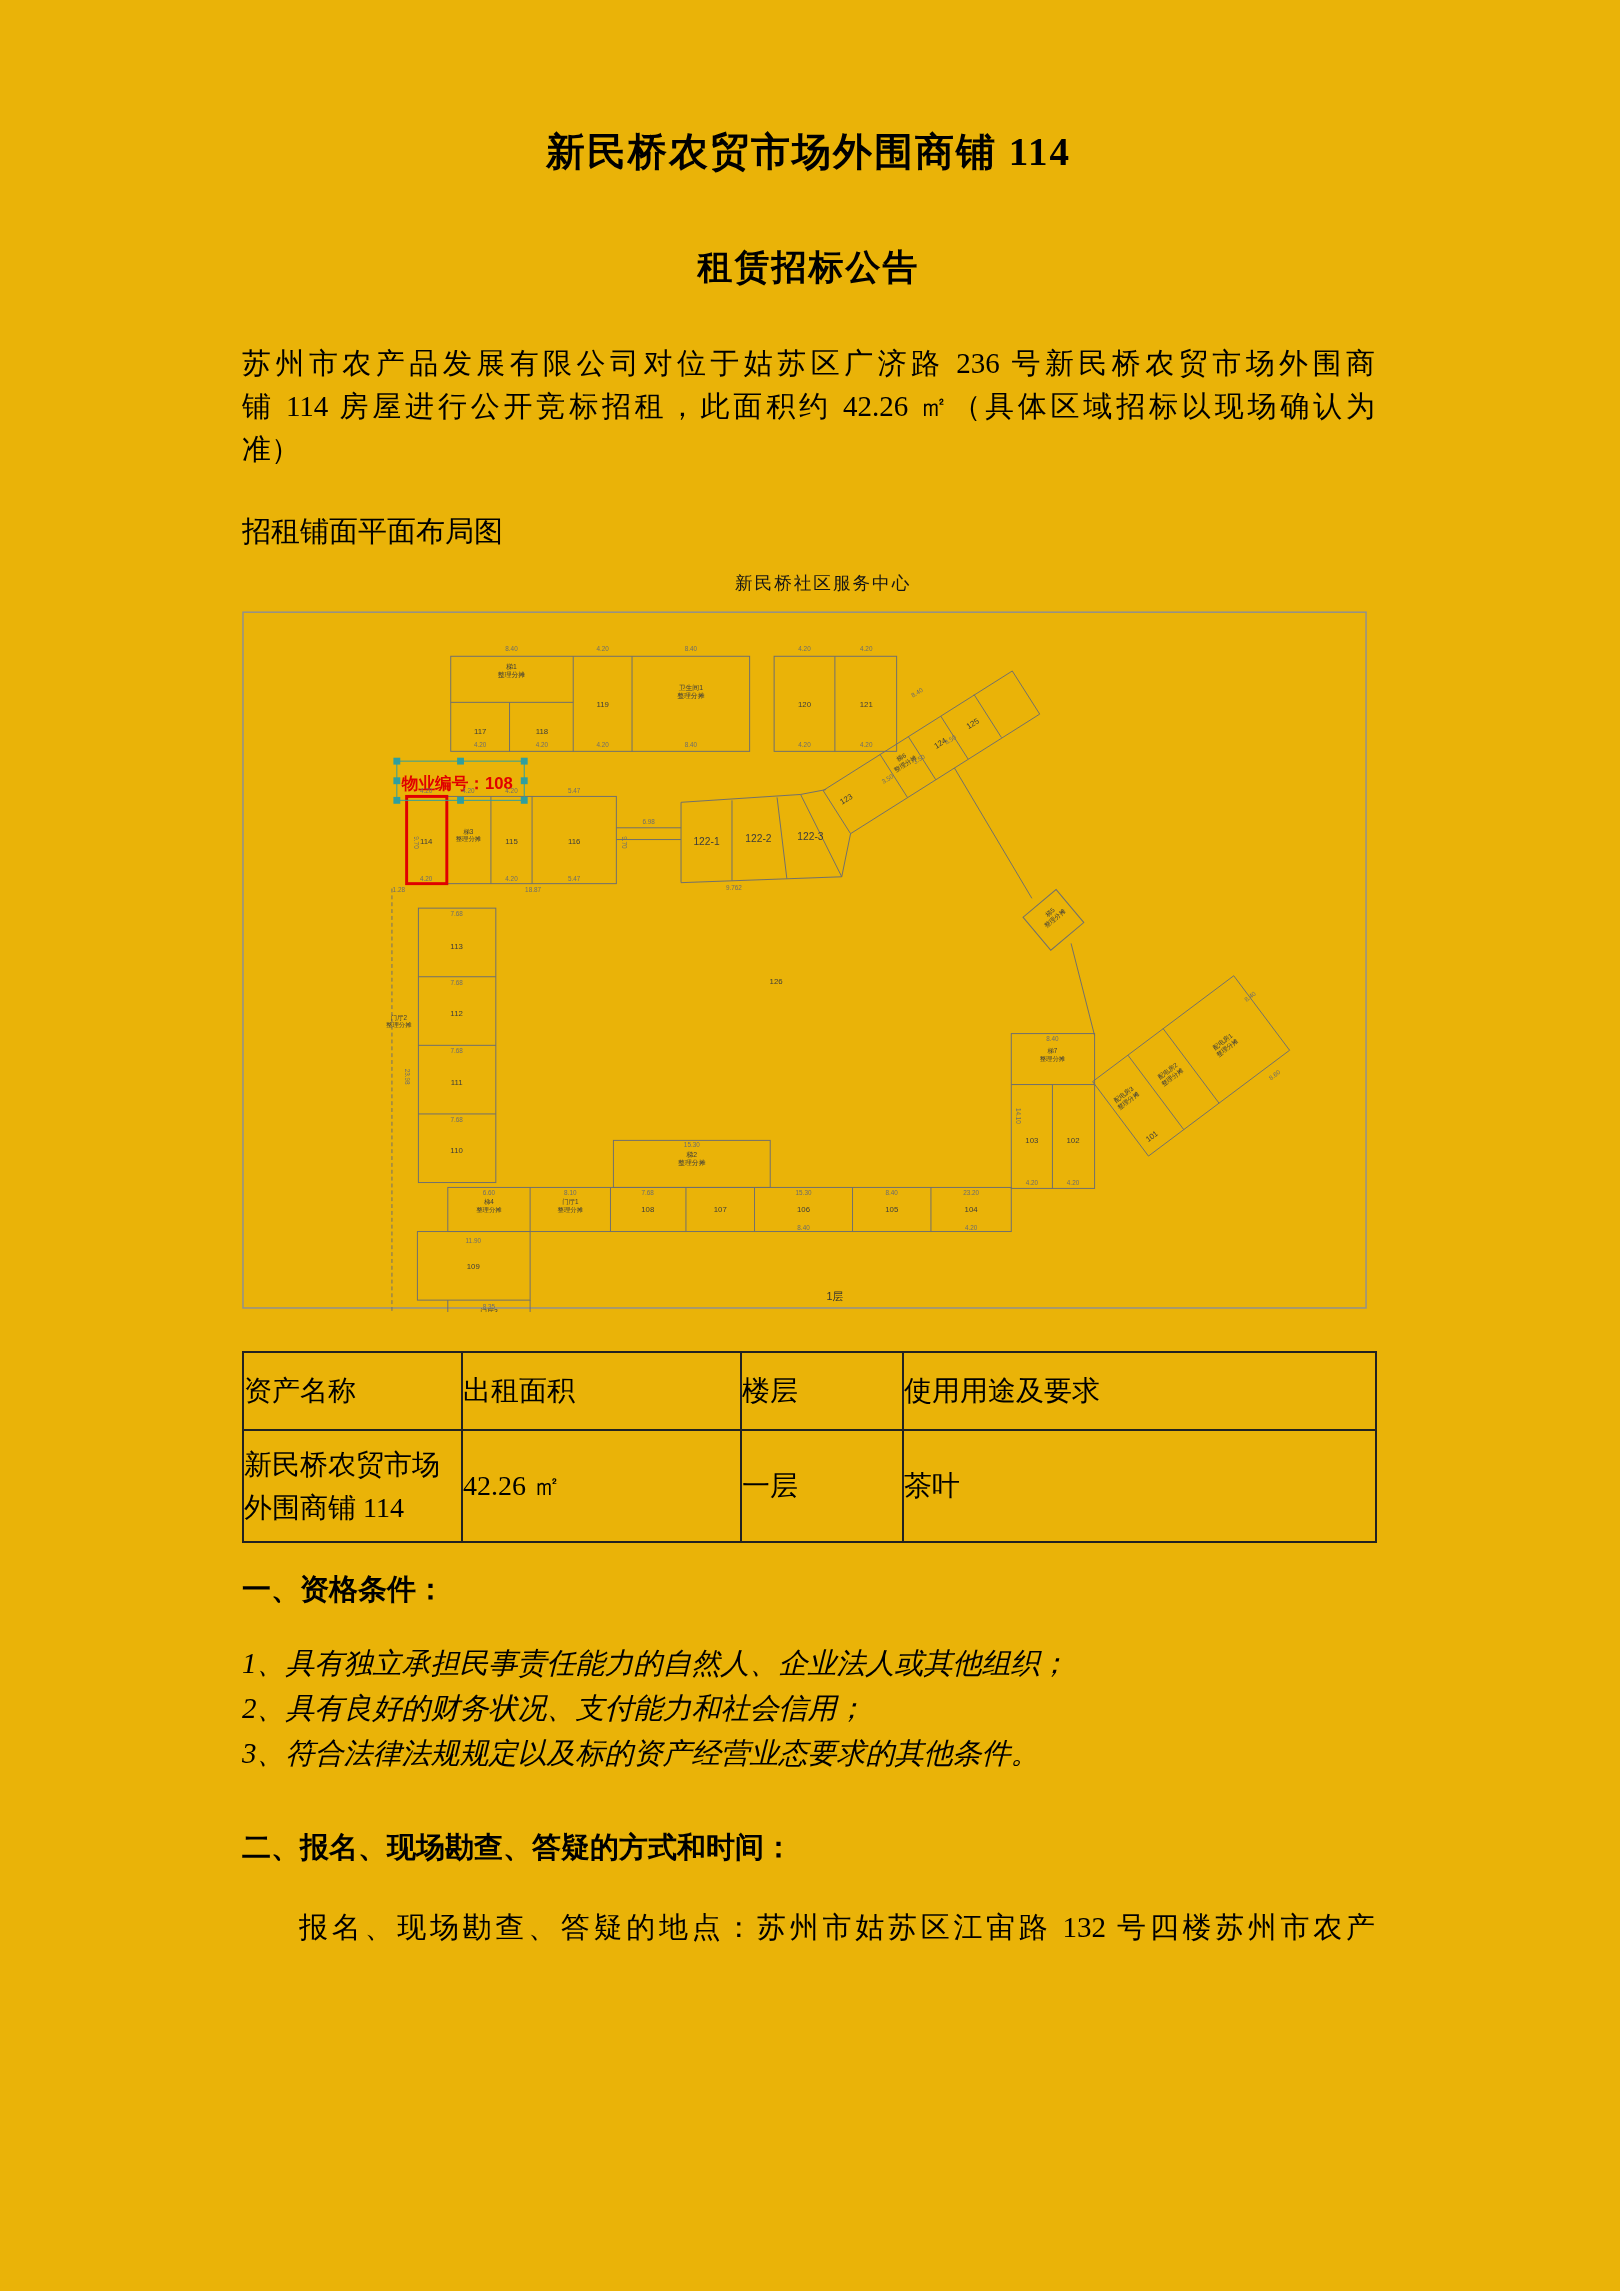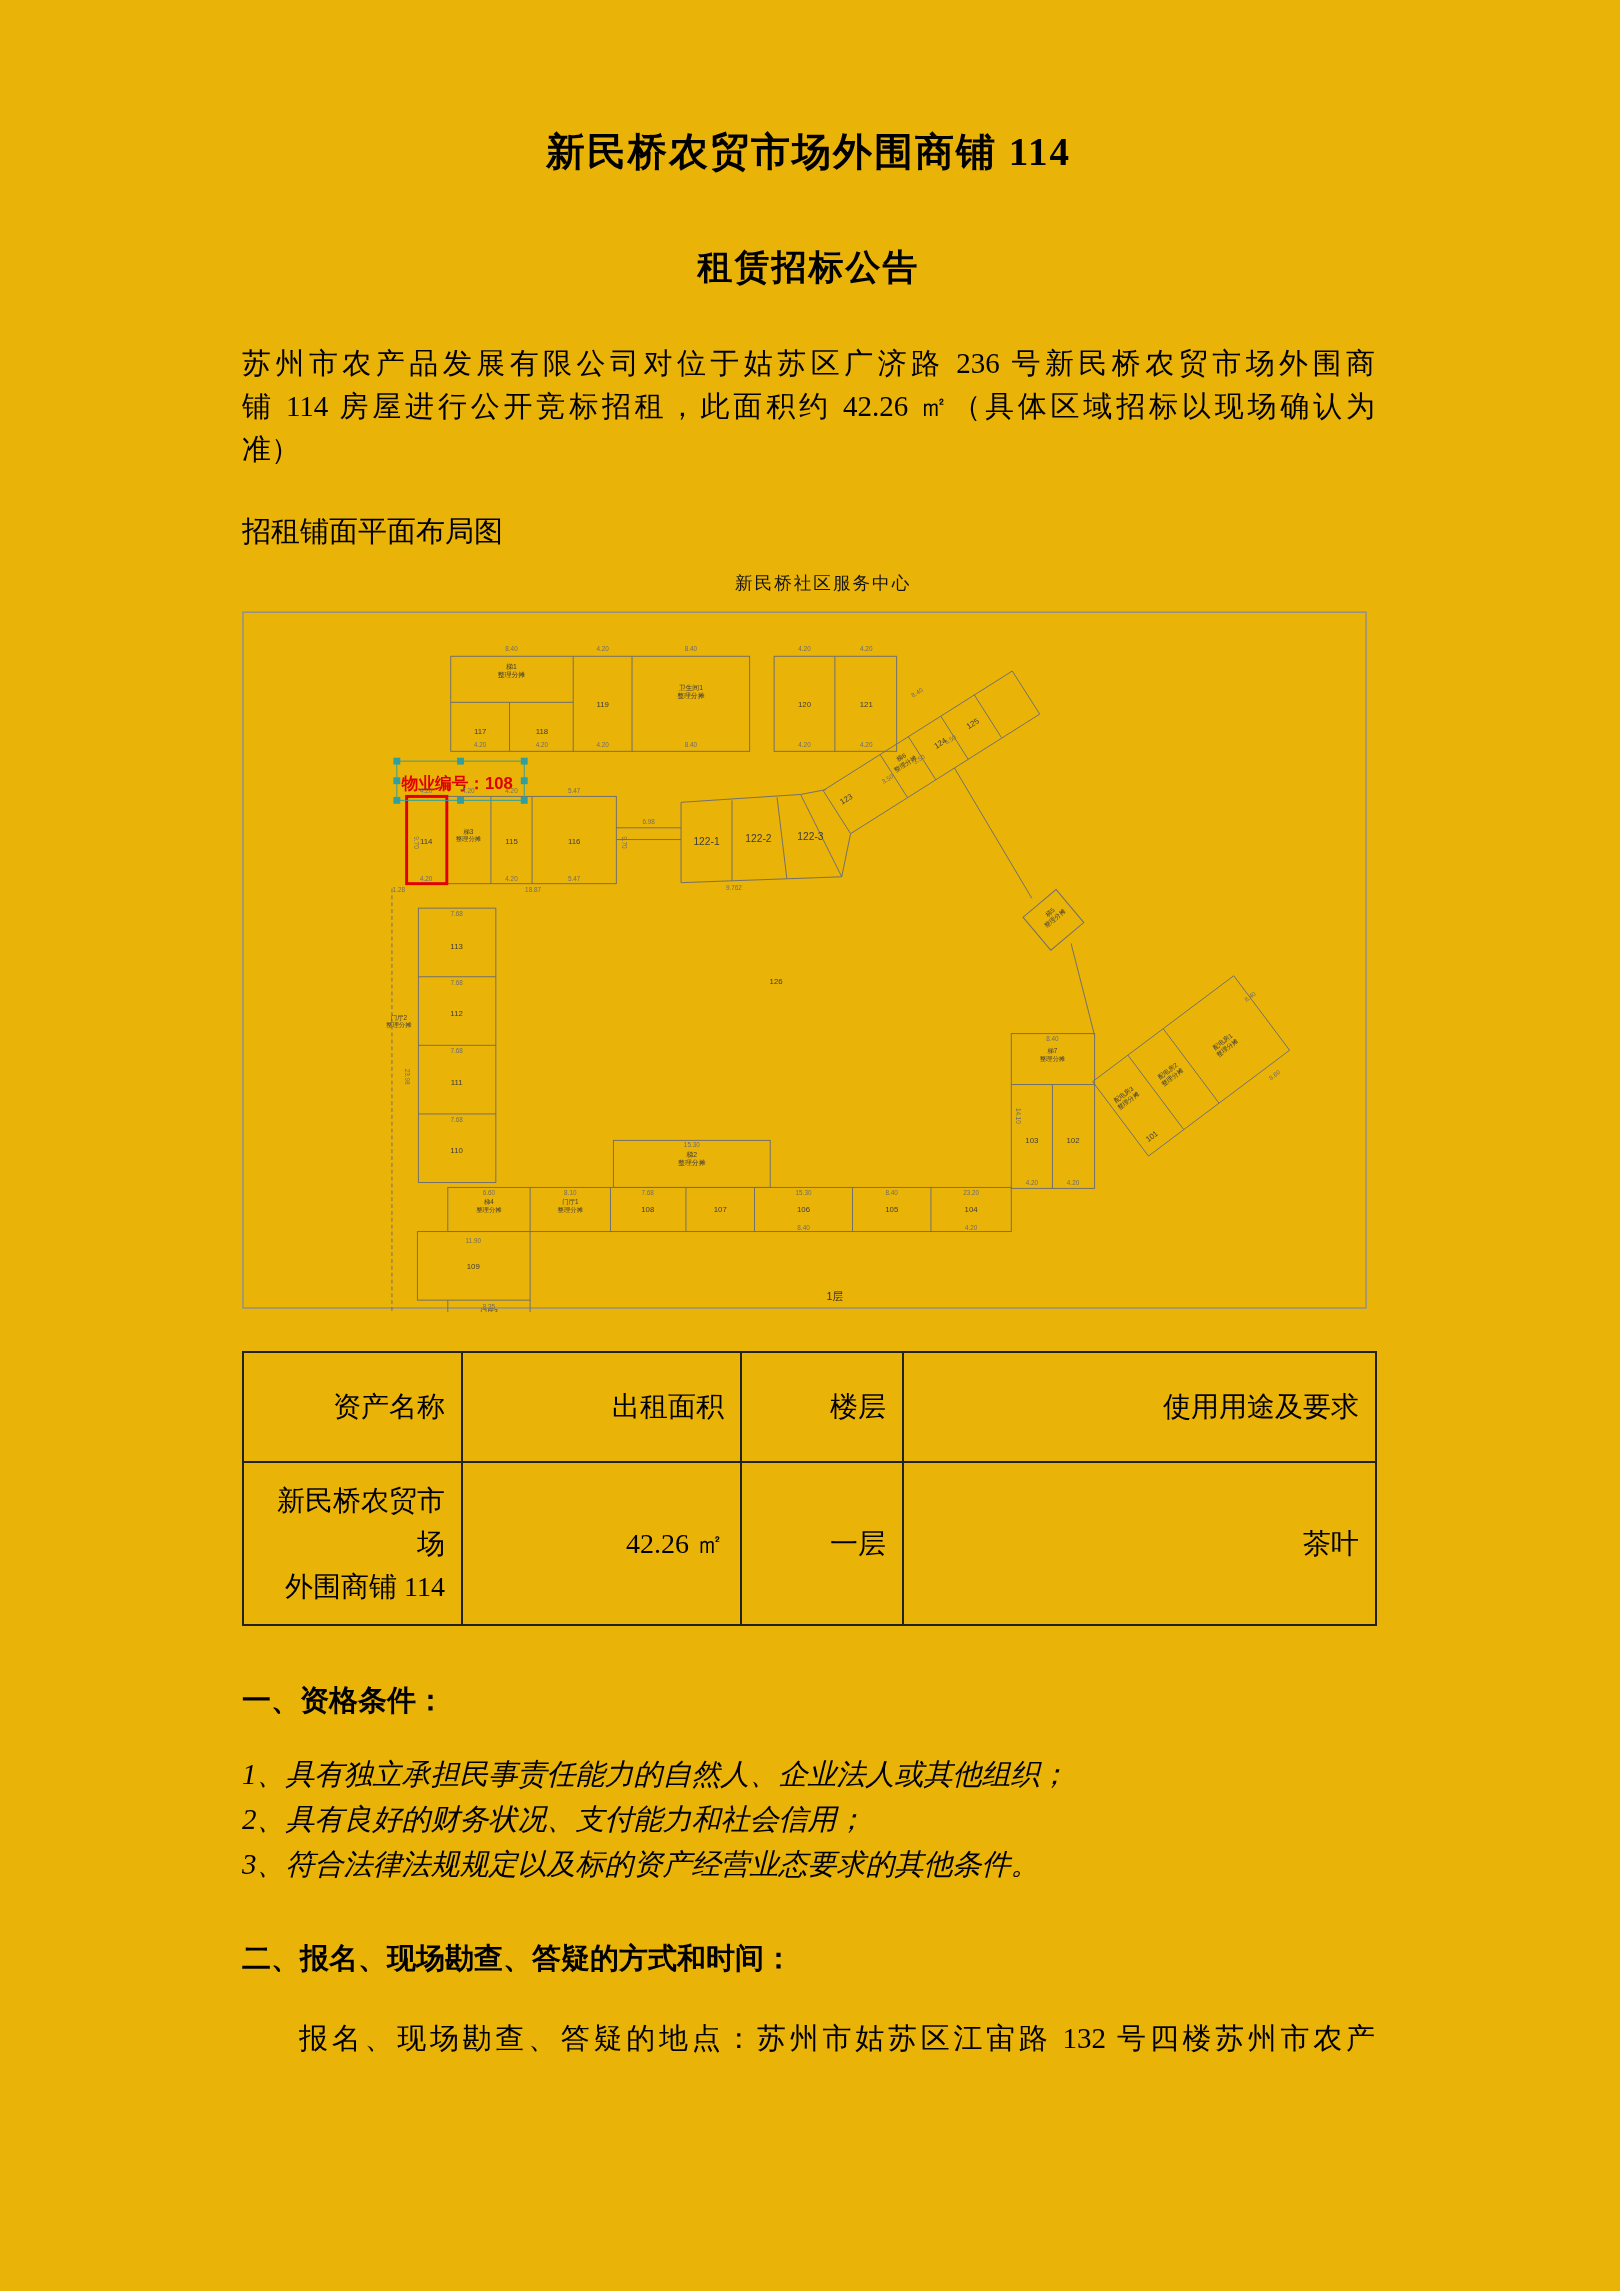--- a/index.html
+++ b/index.html
@@ -20,25 +20,25 @@
   .dashed{stroke-dasharray:4 3;}
   .hl-rect{stroke:var(--accent-red);stroke-width:3;fill:none;}
   .sel-box{stroke:var(--handle-teal);stroke-width:1;fill:none;}
   .handle{fill:var(--handle-teal);}
   .plan-title{font-size:18px;fill:#151515;text-anchor:middle;letter-spacing:2px;}
   .sel-label{font-size:17px;font-weight:bold;fill:var(--accent-red);}
   .room-lbl{fill:#3c3c3c;text-anchor:middle;}
   .dim-lbl{font-size:6.5px;fill:#6d6d6d;text-anchor:middle;}
   .floor-lbl{font-size:11px;fill:#333;text-anchor:middle;}
   table.info{margin-top:39px;border-collapse:collapse;width:1133px;font-size:28px;table-layout:fixed;}
-  .info th,.info td{border:2.9px solid #222;text-align:right;vertical-align:middle;font-weight:normal;padding:16px;}
+  .info th,.info td{border:2.9px solid #222;text-align:left;vertical-align:middle;font-weight:normal;padding:0;}
   .info th{height:76px;}
   .info td{height:110px;line-height:43px;}
   .sec-heading{font-family:"Liberation Sans","DejaVu Sans",sans-serif;font-weight:bold;font-size:29px;line-height:37px;}
-  .sec1{margin-top:56px;}
+  .sec1{margin-top:28px;}
   .items{margin-top:33px;font-size:29px;line-height:45px;font-style:italic;}
   .sec2{margin-top:53px;}
   .contact{margin-top:39px;font-size:29px;line-height:44px;}
   .contact .l1{text-indent:57px;text-align:justify;text-align-last:justify;}
 </style>
 </head>
 <body>
 
 <div class="page">
   <div class="content">

